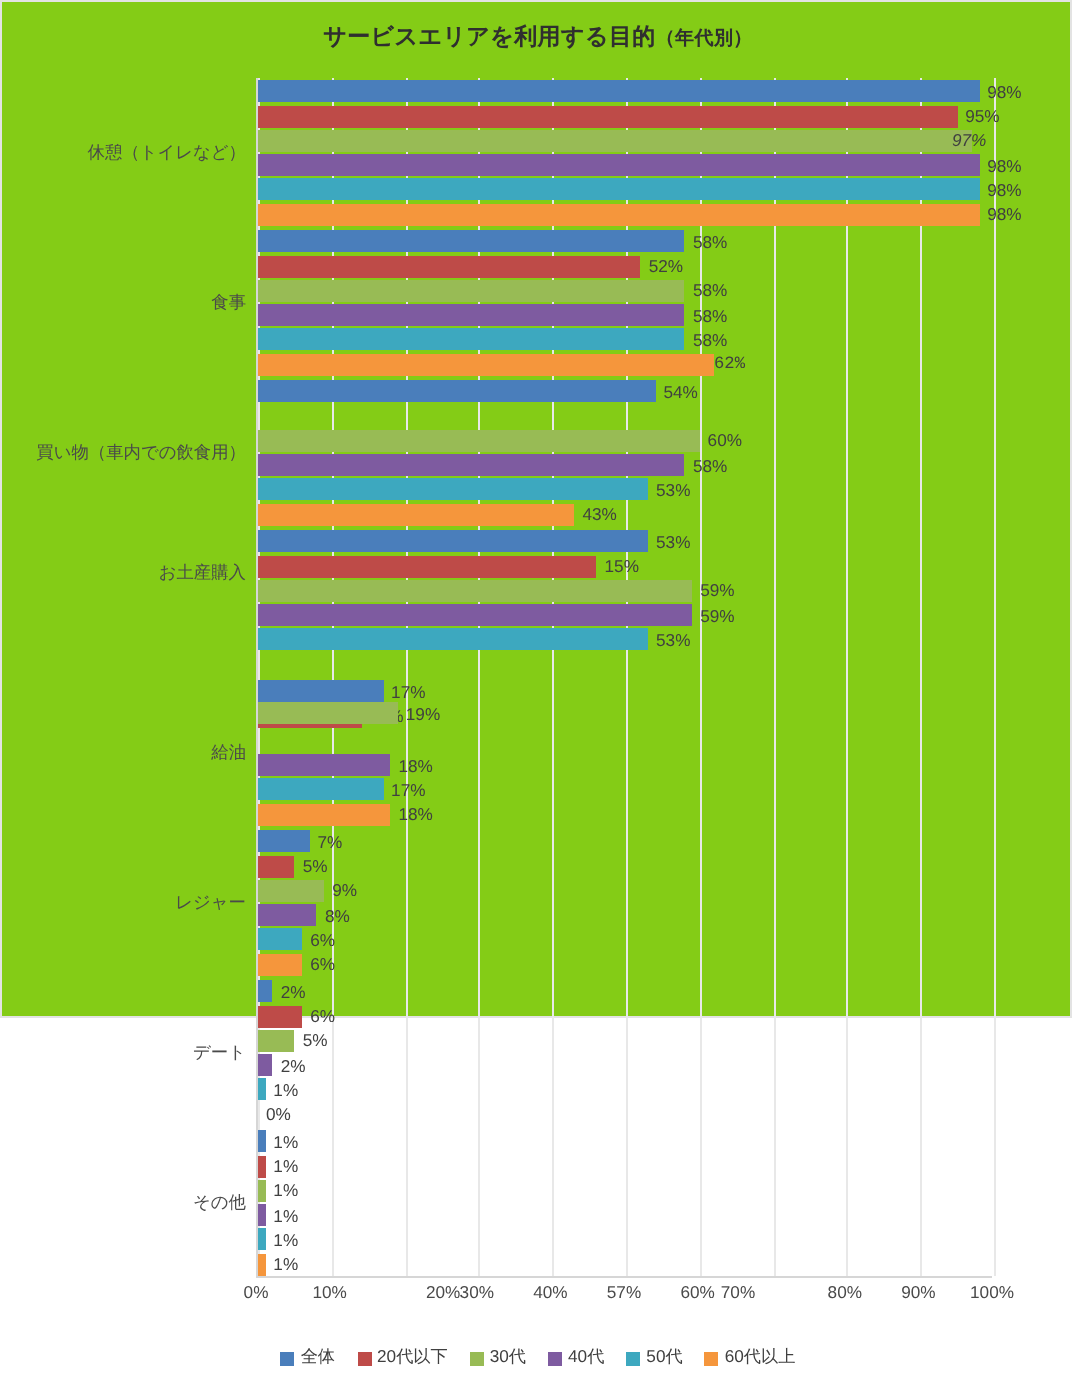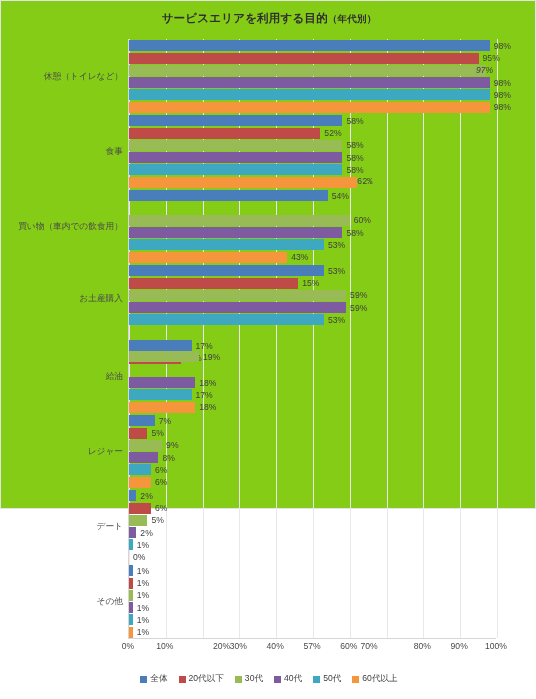--- a/index.html
+++ b/index.html
@@ -150,21 +150,21 @@
 
   <div id="chart-title">
     <span>サービスエリアを利用する目的</span><span class="sub">（年代別）</span>
   </div>
 
   <div id="plot-wrap">
     <div id="cat-axis">
         <div class="cat-label" style="top: 37.5px;">休憩（トイレなど）</div>
         <div class="cat-label" style="top: 112.5px;">食事</div>
         <div class="cat-label" style="top: 187.5px;">買い物（車内での飲食用）</div>
-        <div class="cat-label" style="top: 260px; font-family: Liberation Serif, serif;">お土産購入</div>
+        <div class="cat-label" style="top: 248px; font-family: Liberation Serif, serif;">お土産購入</div>
         <div class="cat-label" style="top: 337.5px; font-family: Liberation Serif, serif;">給油</div>
         <div class="cat-label" style="top: 412.5px;">レジャー</div>
         <div class="cat-label" style="top: 487.5px;">デート</div>
         <div class="cat-label" style="top: 562.5px;">その他</div>
       </div>
     <div id="plot-area">
         <div class="gridline" style="left: 0px;"></div>
         <div class="gridline" style="left: 36.8px;"></div>
         <div class="gridline" style="left: 73.6px;"></div>
         <div class="gridline" style="left: 110.4px;"></div>

